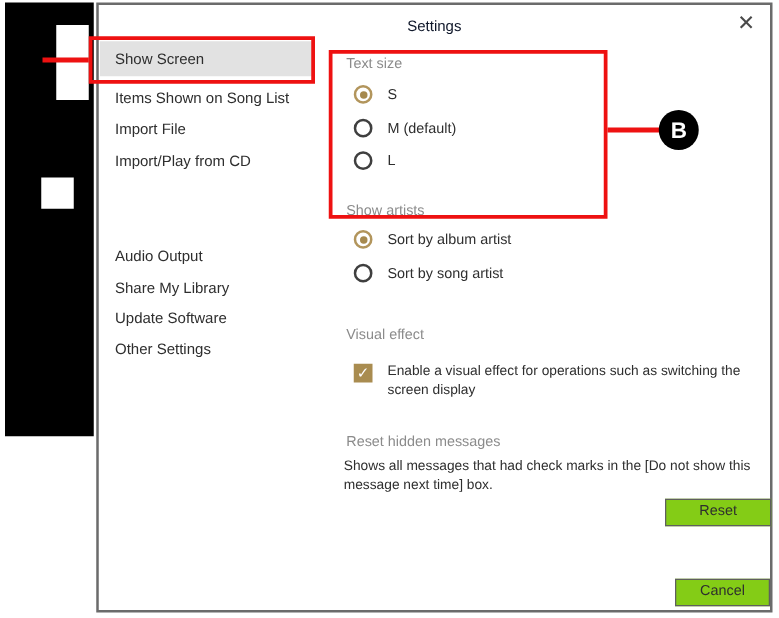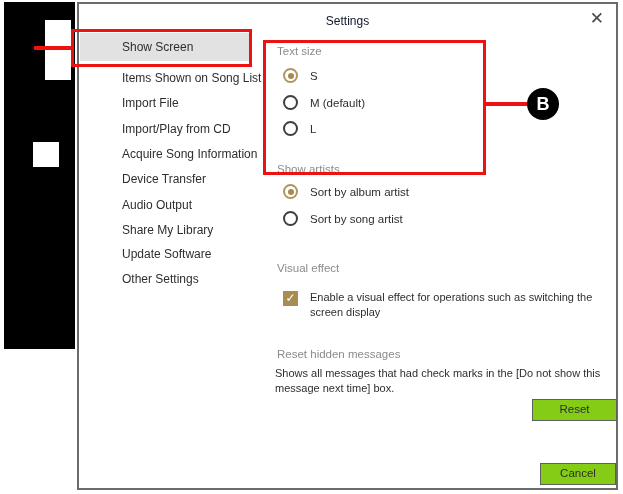--- a/index.html
+++ b/index.html
@@ -15,21 +15,21 @@
   
   .dialog{
     position:absolute;left:77px;top:2px;width:541px;height:488px;box-sizing:border-box;
     background:#fff;border:2px solid #6b6b6b;
   }
   .dialog-title{position:absolute;left:0;top:10px;width:100%;text-align:center;font-size:12px;color:#0f172a;}
   .close-btn{position:absolute;right:12px;top:5px;font-size:17px;color:#4a4a4a;cursor:pointer;line-height:20px;}
   
   .side-item{
     position:absolute;left:1px;width:170px;height:26px;line-height:26px;
-    padding-left:42px;box-sizing:border-box;font-size:12px;color:#2e2e2e;cursor:pointer;white-space:nowrap;
+    padding-left:12px;box-sizing:border-box;font-size:12px;color:#2e2e2e;cursor:pointer;white-space:nowrap;
   }
   .side-item.selected{background:#e2e2e2;height:28px;line-height:28px;}
   .si-0{top:29px;}
   .si-1{top:61px;}
   .si-2{top:86px;}
   .si-3{top:112px;}
   .si-4{top:137px;}
   .si-5{top:162px;}
   .si-6{top:188px;}
   .si-7{top:213px;}
@@ -96,22 +96,20 @@
   </div>
 
   <div class="dialog">
     <div class="dialog-title">Settings</div>
     <div class="close-btn">✕</div>
 
     <div class="side-item selected si-0">Show Screen</div>
     <div class="side-item si-1">Items Shown on Song List</div>
     <div class="side-item si-2">Import File</div>
     <div class="side-item si-3">Import/Play from CD</div>
-    <div class="side-item si-4">Acquire Song Information</div>
-    <div class="side-item si-5">Device Transfer</div>
     <div class="side-item si-6">Audio Output</div>
     <div class="side-item si-7">Share My Library</div>
     <div class="side-item si-8">Update Software</div>
     <div class="side-item si-9">Other Settings</div>
 
     <div class="sec-label l-textsize">Text size</div>
     <div class="opt-row r-ts-0">
       <span class="radio selected"></span>
       <span class="opt-label">S</span>
     </div>

